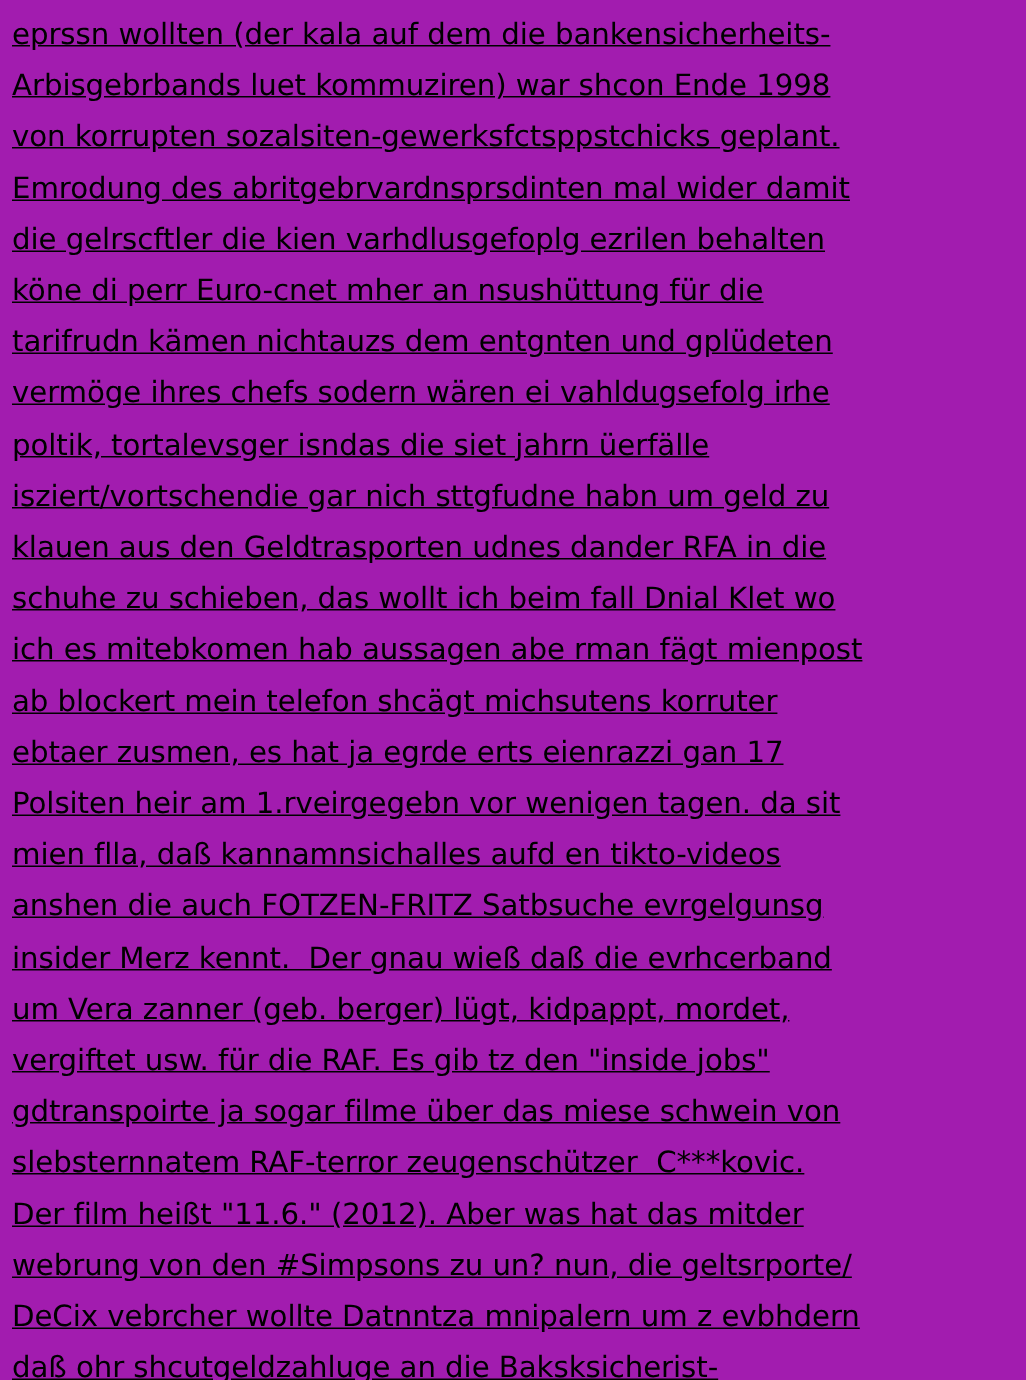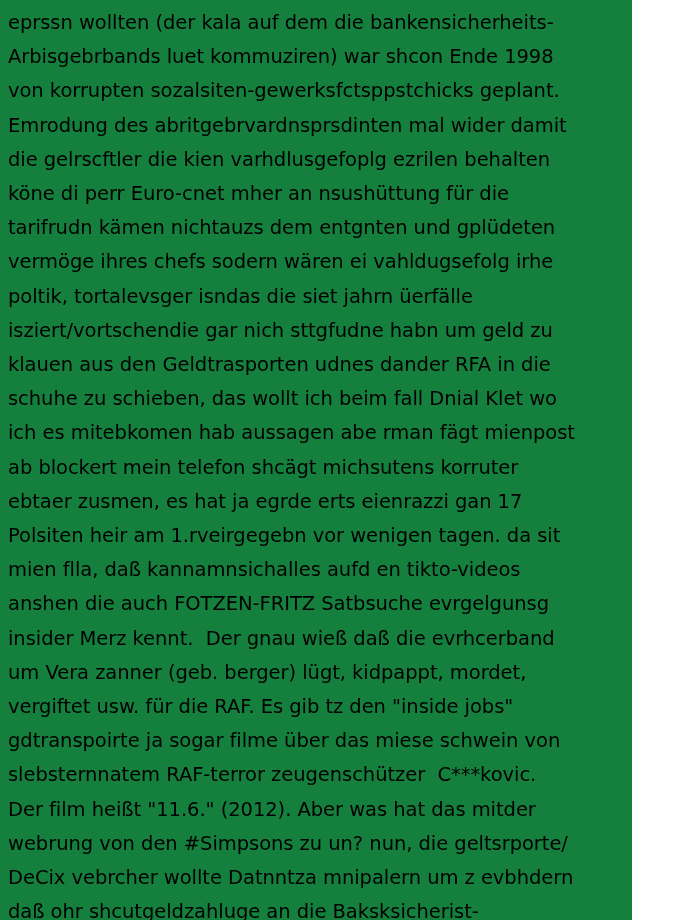--- a/index.html
+++ b/index.html
@@ -8,24 +8,25 @@
     background: #ffffff;
   }
   body {
     width: 684px;
     height: 920px;
     overflow: hidden;
     font-family: "DejaVu Sans", sans-serif;
   }
   #doc {
     box-sizing: border-box;
-    width: 632px;
+    width: 684px;
     height: 920px;
     padding: 6px 8px 0 8px;
-    background: #15803d;
+    background: #a21caf;
+    text-decoration: underline;
   }
   #text-body {
     font-family: "DejaVu Sans", sans-serif;
     font-size: 19.5px;
     line-height: 34.2px;
     color: #000000;
     text-align: left;
     white-space: pre-wrap;
     word-wrap: break-word;
     letter-spacing: -0.05px;

